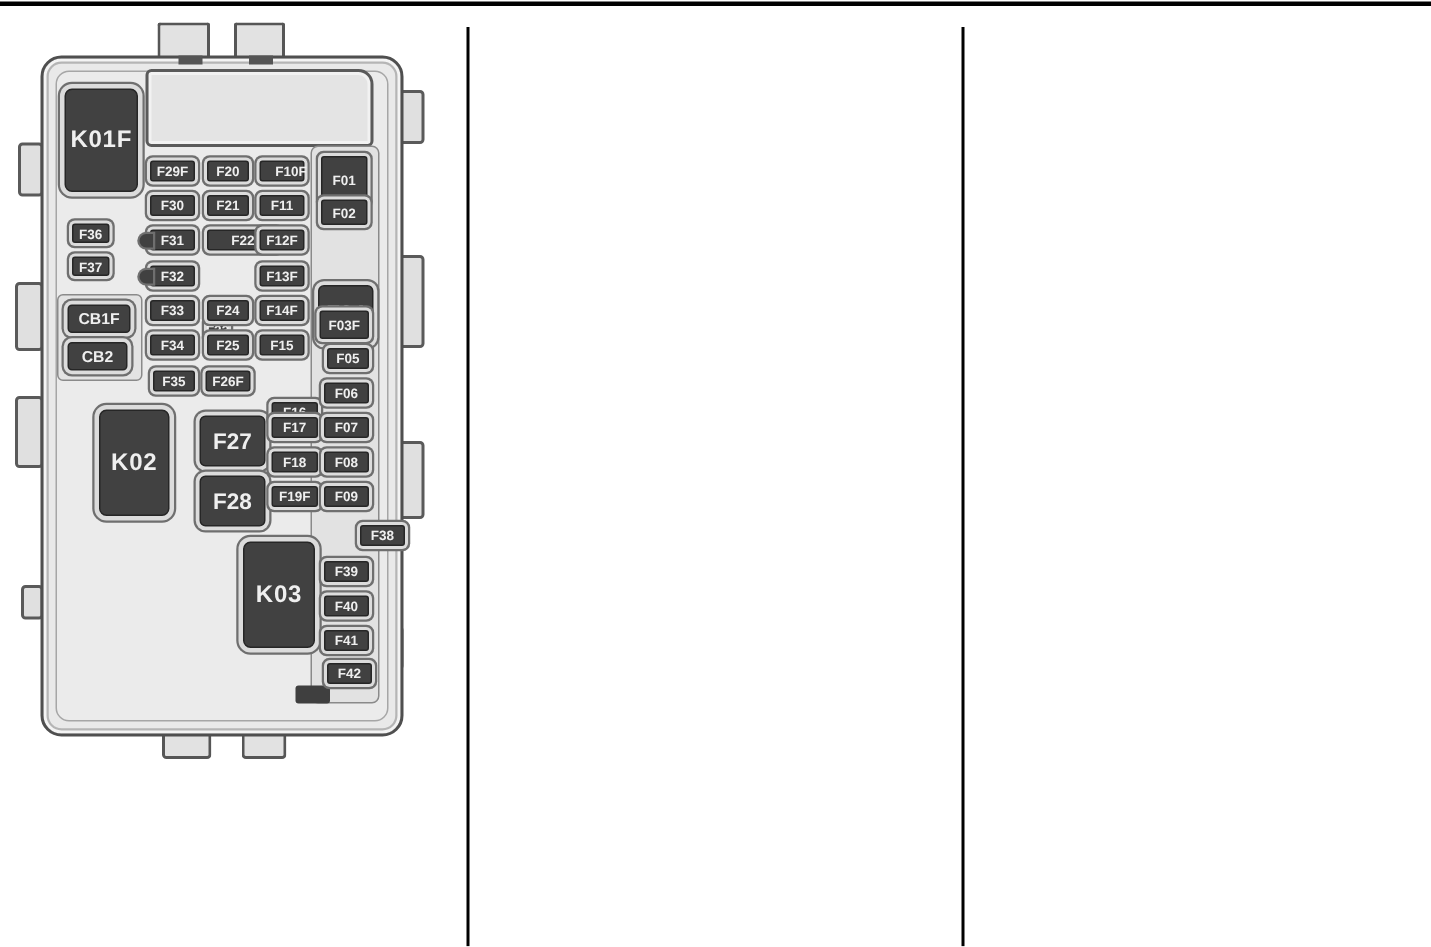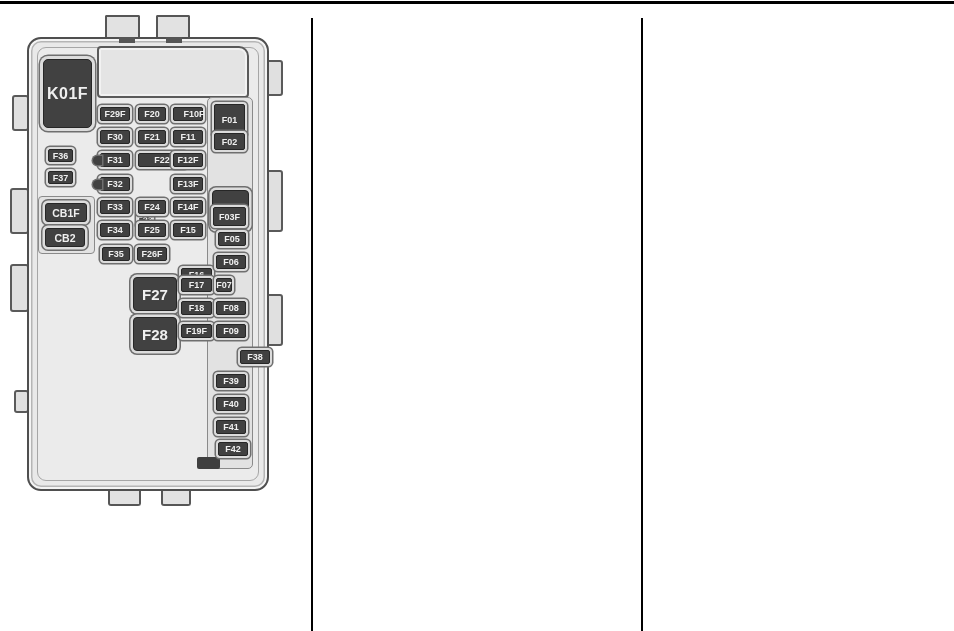--- a/index.html
+++ b/index.html
@@ -111,20 +111,22 @@
     <div class="inner-plate"></div>
     <div class="lid"></div>
     <div class="col-plate"></div>
     <div class="cb-plate"></div>
     <div class="tnotch tnotch1"></div>
     <div class="tnotch tnotch2"></div>
     <div class="bnotch"></div>
 
     <div class="components">
         <div class="comp relay" style="left: 43px; top: 59px; width: 49px; height: 69px;">K01F</div>
+        <div class="comp relay" style="left: 66px; top: 273px; width: 47px; height: 71px;">K02</div>
+        <div class="comp relay" style="left: 162px; top: 361px; width: 48px; height: 71px;">K03</div>
         <div class="comp square" style="left: 212px; top: 190px; width: 37px; height: 39px;">F04</div>
         <div class="comp square" style="left: 133px; top: 277px; width: 44px; height: 34px;">F27</div>
         <div class="comp square" style="left: 133px; top: 317px; width: 44px; height: 34px;">F28</div>
         <div class="comp breaker" style="left: 45px; top: 203px; width: 42px; height: 19px;">CB1F</div>
         <div class="comp breaker" style="left: 45px; top: 228px; width: 40px; height: 19px;">CB2</div>
         <div class="comp fuse" style="left: 48px; top: 149px; width: 25px; height: 13px;">F36</div>
         <div class="comp fuse" style="left: 48px; top: 171px; width: 25px; height: 13px;">F37</div>
         <div class="comp fuse" style="left: 100px; top: 107px; width: 30px; height: 14px;">F29F</div>
         <div class="comp fuse" style="left: 138px; top: 107px; width: 28px; height: 14px;">F20</div>
         <div class="comp fuse" style="left: 173px; top: 107px; width: 30px; height: 14px; padding-left: 12px;">F10F</div>
@@ -145,21 +147,21 @@
         <div class="comp fuse" style="left: 173px; top: 223px; width: 30px; height: 14px;">F15</div>
         <div class="comp fuse" style="left: 102px; top: 247px; width: 28px; height: 14px;">F35</div>
         <div class="comp fuse" style="left: 137px; top: 247px; width: 30px; height: 14px;">F26F</div>
         <div class="comp fuse" style="left: 214px; top: 104px; width: 31px; height: 32px;">F01</div>
         <div class="comp fuse" style="left: 214px; top: 133px; width: 31px; height: 17px;">F02</div>
         <div class="comp fuse" style="left: 213px; top: 161px; width: 33px; height: 19px; margin-top: 46px;">F03F</div>
         <div class="comp fuse" style="left: 218px; top: 232px; width: 28px; height: 14px;">F05</div>
         <div class="comp fuse" style="left: 181px; top: 268px; width: 31px; height: 14px;">F16</div>
         <div class="comp fuse" style="left: 216px; top: 255px; width: 30px; height: 14px;">F06</div>
         <div class="comp fuse" style="left: 181px; top: 278px; width: 31px; height: 14px; text-align: right;">F17</div>
-        <div class="comp fuse" style="left: 216px; top: 278px; width: 16px; height: 14px;">F07</div>
+        <div class="comp fuse" style="left: 216px; top: 278px; width: 30px; height: 14px;">F07</div>
         <div class="comp fuse" style="left: 181px; top: 301px; width: 31px; height: 14px;">F18</div>
         <div class="comp fuse" style="left: 216px; top: 301px; width: 30px; height: 14px;">F08</div>
         <div class="comp fuse" style="left: 181px; top: 324px; width: 31px; height: 14px;">F19F</div>
         <div class="comp fuse" style="left: 216px; top: 324px; width: 30px; height: 14px;">F09</div>
         <div class="comp fuse" style="left: 216px; top: 350px; width: 30px; height: 14px; margin-left: 24px;">F38</div>
         <div class="comp fuse" style="left: 216px; top: 374px; width: 30px; height: 14px;">F39</div>
         <div class="comp fuse" style="left: 216px; top: 397px; width: 30px; height: 14px;">F40</div>
         <div class="comp fuse" style="left: 216px; top: 420px; width: 30px; height: 14px;">F41</div>
         <div class="comp fuse" style="left: 218px; top: 442px; width: 30px; height: 14px;">F42</div>
       </div>

